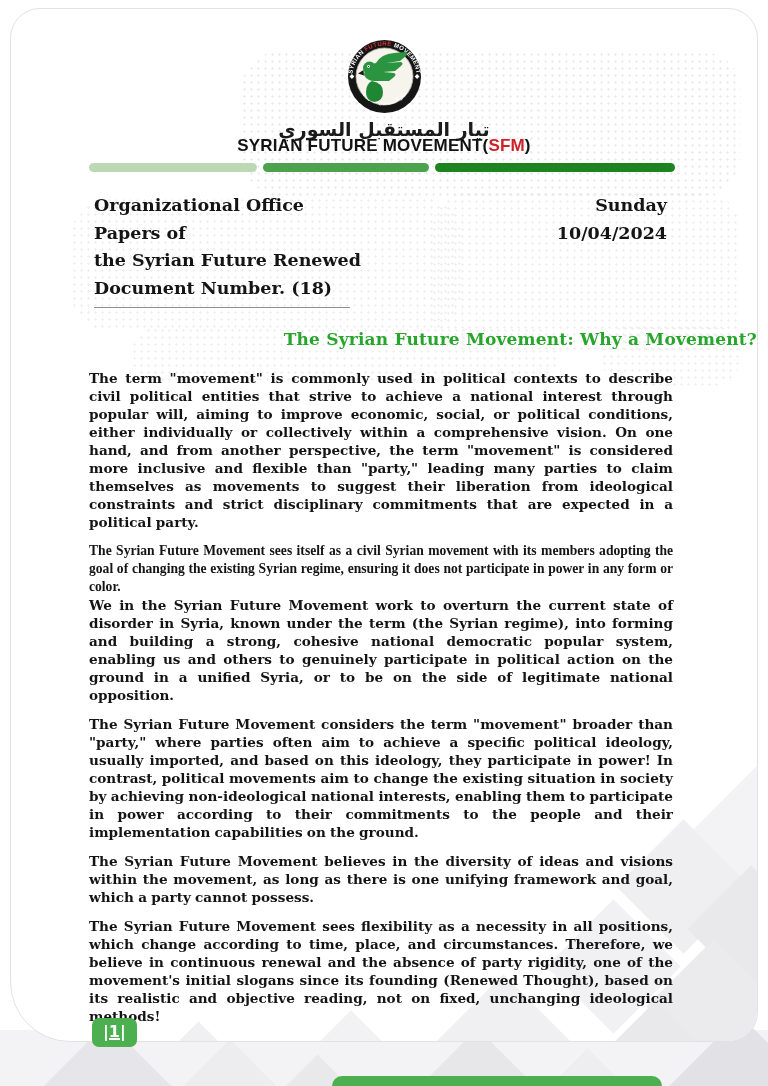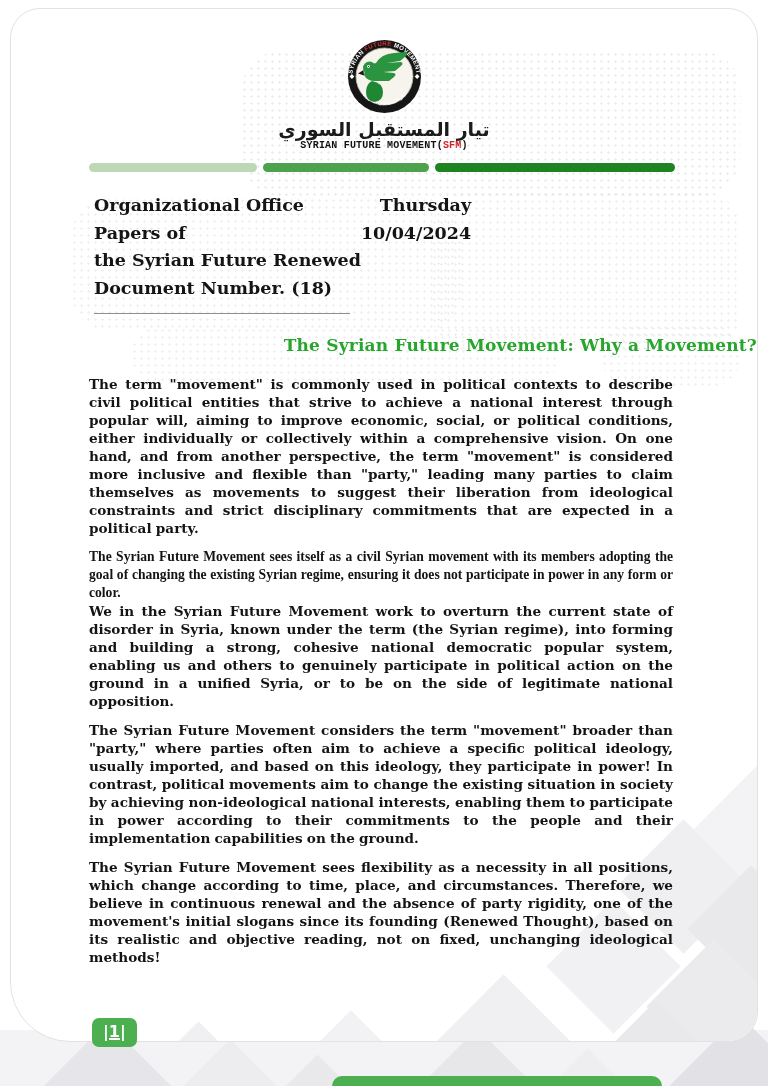--- a/index.html
+++ b/index.html
@@ -23,35 +23,35 @@
   .card-inner{position:relative;width:100%;height:100%;}
   .dots{position:absolute;z-index:0;background-image:radial-gradient(circle,#e7e7e7 1.1px,transparent 1.4px);
     background-size:7px 7px;opacity:.75;border-radius:40px;}
   .content{position:relative;z-index:2;}
 
   
   .logo-wrap{margin-top:30px;text-align:center;}
   .logo-wrap svg{display:inline-block;}
   .arabic-name{margin-top:1px;font-family:"DejaVu Sans",sans-serif;font-weight:bold;
     font-size:19px;line-height:20px;color:#1b1b1b;direction:rtl;}
-  .org-line{font-family:Liberation Mono, monospace;font-weight:bold;font-size:10px;
+  .org-line{font-family:Liberation Sans, sans-serif;font-weight:bold;font-size:17px;
     line-height:13px;color:#121212;letter-spacing:.2px;}
   .org-line .red{color:var(--brand-red);}
 
   
   .bars{display:flex;gap:6px;margin:11px 0 0 78px;}
   .bar{height:9px;border-radius:5px;}
   .bar.b1{width:168px;background:var(--green-light);}
   .bar.b2{width:166px;background:var(--green-mid);}
   .bar.b3{width:240px;background:var(--green-dark);}
 
   
-  .head-row{display:flex;margin:20px 90px 0 83px;}
+  .head-row{display:flex;justify-content:space-between;margin:20px 90px 0 83px;}
   .office{font-size:17.5px;font-weight:bold;color:#141414;line-height:27.5px;}
-  .office .docnum{display:inline-block;border-bottom:1.5px solid #8f8f8f;padding:0 18px 11px 0;}
+  .office .docnum{display:inline-block;border-bottom:1.5px solid #8f8f8f;padding:0 18px 5px 0;}
   .dateblock{text-align:right;font-size:17.5px;font-weight:bold;color:#141414;line-height:27.5px;}
 
   
   .doc-title{margin-top:21px;text-align:right;font-size:17px;font-weight:bold;
     color:var(--title-green);letter-spacing:.2px;}
 
   
   .body-text{margin:20px 84px 0 78px;}
   .body-text p{font-size:13.6px;line-height:18px;font-weight:bold;color:#141414;
     text-align:justify;word-spacing:-0.5px;margin-bottom:11px;}
@@ -139,32 +139,33 @@
         </div>
 
         <div class="head-row">
           <div class="office">
             <div>Organizational Office</div>
             <div>Papers of</div>
             <div>the Syrian Future Renewed</div>
             <div><span class="docnum">Document Number. (18)</span></div>
           </div>
           <div class="dateblock">
-            <div>Thursday</div>
+            <div>Sunday</div>
             <div>10/04/2024</div>
           </div>
         </div>
 
         <div class="doc-title">The Syrian Future Movement: Why a Movement?</div>
 
         <div class="body-text">
           <p>The term "movement" is commonly used in political contexts to describe civil political entities that strive to achieve a national interest through popular will, aiming to improve economic, social, or political conditions, either individually or collectively within a comprehensive vision. On one hand, and from another perspective, the term "movement" is considered more inclusive and flexible than "party," leading many parties to claim themselves as movements to suggest their liberation from ideological constraints and strict disciplinary commitments that are expected in a political party.</p>
           <p class="tight">The Syrian Future Movement sees itself as a civil Syrian movement with its members adopting the goal of changing the existing Syrian regime, ensuring it does not participate in power in any form or color.</p>
           <p>We in the Syrian Future Movement work to overturn the current state of disorder in Syria, known under the term (the Syrian regime), into forming and building a strong, cohesive national democratic popular system, enabling us and others to genuinely participate in political action on the ground in a unified Syria, or to be on the side of legitimate national opposition.</p>
           <p>The Syrian Future Movement considers the term "movement" broader than "party," where parties often aim to achieve a specific political ideology, usually imported, and based on this ideology, they participate in power! In contrast, political movements aim to change the existing situation in society by achieving non-ideological national interests, enabling them to participate in power according to their commitments to the people and their implementation capabilities on the ground.</p>
+          <p>The Syrian Future Movement believes in the diversity of ideas and visions within the movement, as long as there is one unifying framework and goal, which a party cannot possess.</p>
           <p>The Syrian Future Movement sees flexibility as a necessity in all positions, which change according to time, place, and circumstances. Therefore, we believe in continuous renewal and the absence of party rigidity, one of the movement's initial slogans since its founding (Renewed Thought), based on its realistic and objective reading, not on fixed, unchanging ideological methods!</p>
         </div>
 
       </div>
     </div>
   </div>
 
   <div class="page-badge"><u>|1|</u></div>
 
   <div class="footer-bar"></div>

